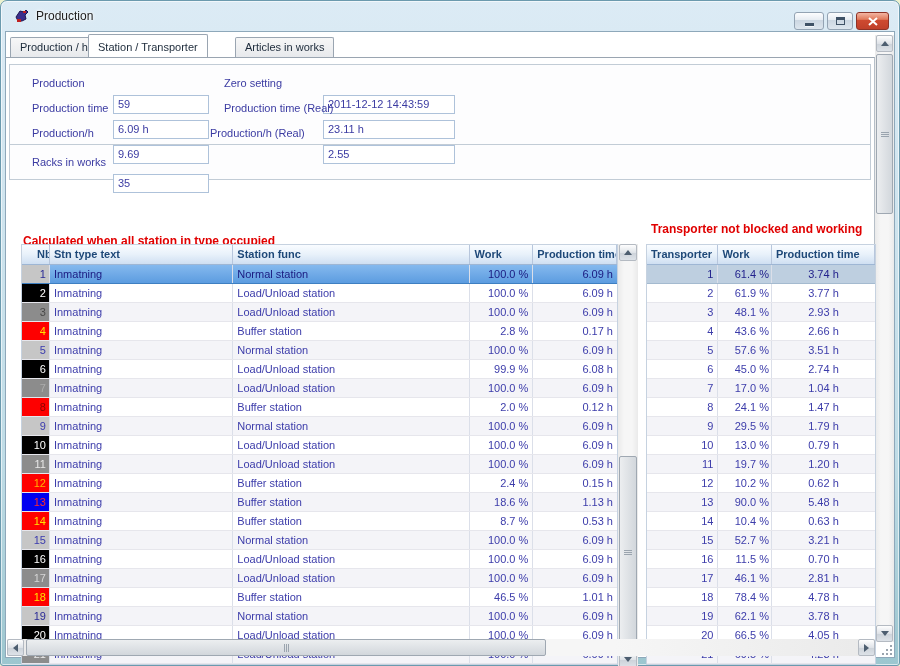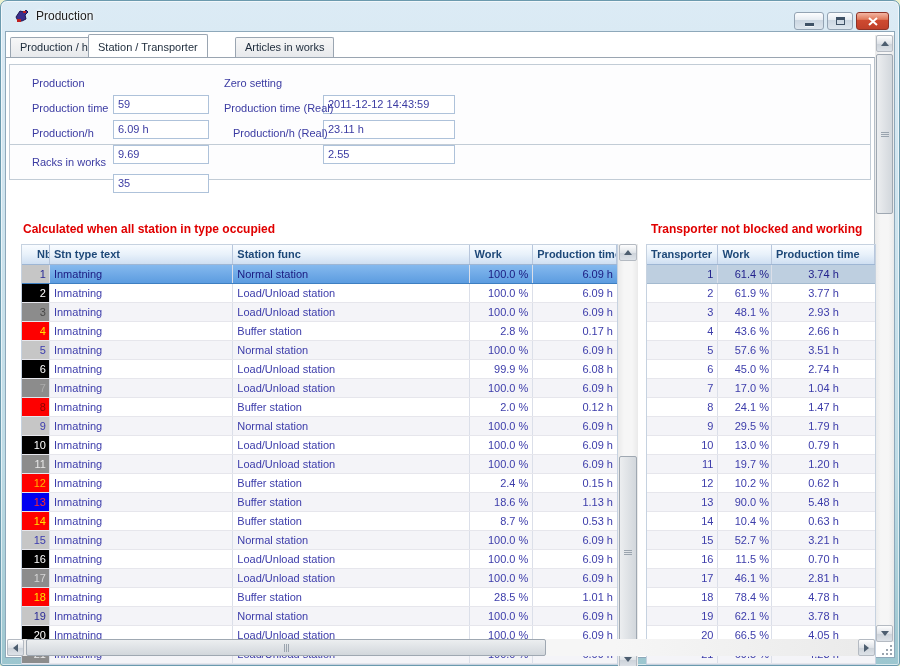--- a/index.html
+++ b/index.html
@@ -35,21 +35,21 @@
   .pane { position:absolute; left:0; top:25px; width:869px; bottom:0; border-top:1px solid #9aa5b1; border-right:1px solid #b6bfc8; background:#fff; z-index:2; }
 
   
   .form-panel { position:absolute; left:3px; top:6px; width:862px; height:116px; border:1px solid #c2ccd6; background:#fdfdfe; }
   .f-label { position:absolute; font-size:11px; color:#3b3ba2; line-height:19px; }
   .f-input { position:absolute; height:19px; line-height:17px; font-size:11px; color:#3b3ba2;
     background:#fff; border:1px solid #aec2da; padding-left:4px;margin-top:21px; }
   .sep { position:absolute; left:0; right:0; top:79px; border-top:1px solid #c2ccd6; }
 
   .caption-red { position:absolute; font-size:12px; font-weight:bold; color:#e00000; }
-  .cap-left { left:17px; top:164px; }
+  .cap-left { left:17px; top:176px; }
   .cap-right { left:645px; top:164px; }
 
   
   .tbl { position:absolute; top:186px; border:1px solid #c6d2e0; background:#fff; font-size:11px; color:#3c3caa; }
   .tbl-station { left:15px; width:597px; }
   .tbl-transporter { left:640px; width:230px; }
   .thead { display:flex; height:20px; line-height:19px; font-weight:bold; color:#1e4878;
     background:linear-gradient(#f9fcff,#e8f1fa 50%,#cfdff2); border-bottom:1px solid #9eb6d4; }
   .thead .cell { border-right:1px solid #b7c6dc; }
   .trow { display:flex; height:19px; line-height:18px; background:#fff; border-bottom:1px solid #e6e6ec; }
@@ -132,21 +132,21 @@
         <span class="f-label" style="left:214px;top:9px">Zero setting</span>
         <span class="f-input" style="left:313px;top:9px;width:132px">2011-12-12  14:43:59</span>
 
         <span class="f-label" style="left:22px;top:34px">Production time</span>
         <span class="f-input" style="left:103px;top:34px;width:96px">6.09 h</span>
         <span class="f-label" style="left:214px;top:34px">Production time (Real)</span>
         <span class="f-input" style="left:313px;top:34px;width:132px">23.11 h</span>
 
         <span class="f-label" style="left:22px;top:59px">Production/h</span>
         <span class="f-input" style="left:103px;top:59px;width:96px">9.69</span>
-        <span class="f-label" style="left:223px;top:59px">Production/h (Real)</span>
+        <span class="f-label" style="left:200px;top:59px">Production/h (Real)</span>
         <span class="f-input" style="left:313px;top:59px;width:132px">2.55</span>
 
         <div class="sep"></div>
 
         <span class="f-label" style="left:22px;top:88px">Racks in works</span>
         <span class="f-input" style="left:103px;top:88px;width:96px">35</span>
       </div>
 
       <div class="caption-red cap-left">Calculated when all station in type occupied</div>
       <div class="caption-red cap-right">Transporter not blocked and working</div>
@@ -276,21 +276,21 @@
               <div class="cell c-nbr" style="background: rgb(140, 140, 140); color: rgb(214, 214, 214);">17</div>
               <div class="cell c-stn">Inmatning</div>
               <div class="cell c-func">Load/Unload station</div>
               <div class="cell c-work">100.0 %</div>
               <div class="cell c-time">6.09 h</div>
             </div>
             <div class="trow">
               <div class="cell c-nbr" style="background: rgb(254, 0, 0); color: rgb(255, 224, 0);">18</div>
               <div class="cell c-stn">Inmatning</div>
               <div class="cell c-func">Buffer station</div>
-              <div class="cell c-work">28.5 %</div>
+              <div class="cell c-work">46.5 %</div>
               <div class="cell c-time">1.01 h</div>
             </div>
             <div class="trow alt">
               <div class="cell c-nbr" style="background: rgb(198, 198, 198); color: rgb(42, 42, 150);">19</div>
               <div class="cell c-stn">Inmatning</div>
               <div class="cell c-func">Normal station</div>
               <div class="cell c-work">100.0 %</div>
               <div class="cell c-time">6.09 h</div>
             </div>
             <div class="trow">

